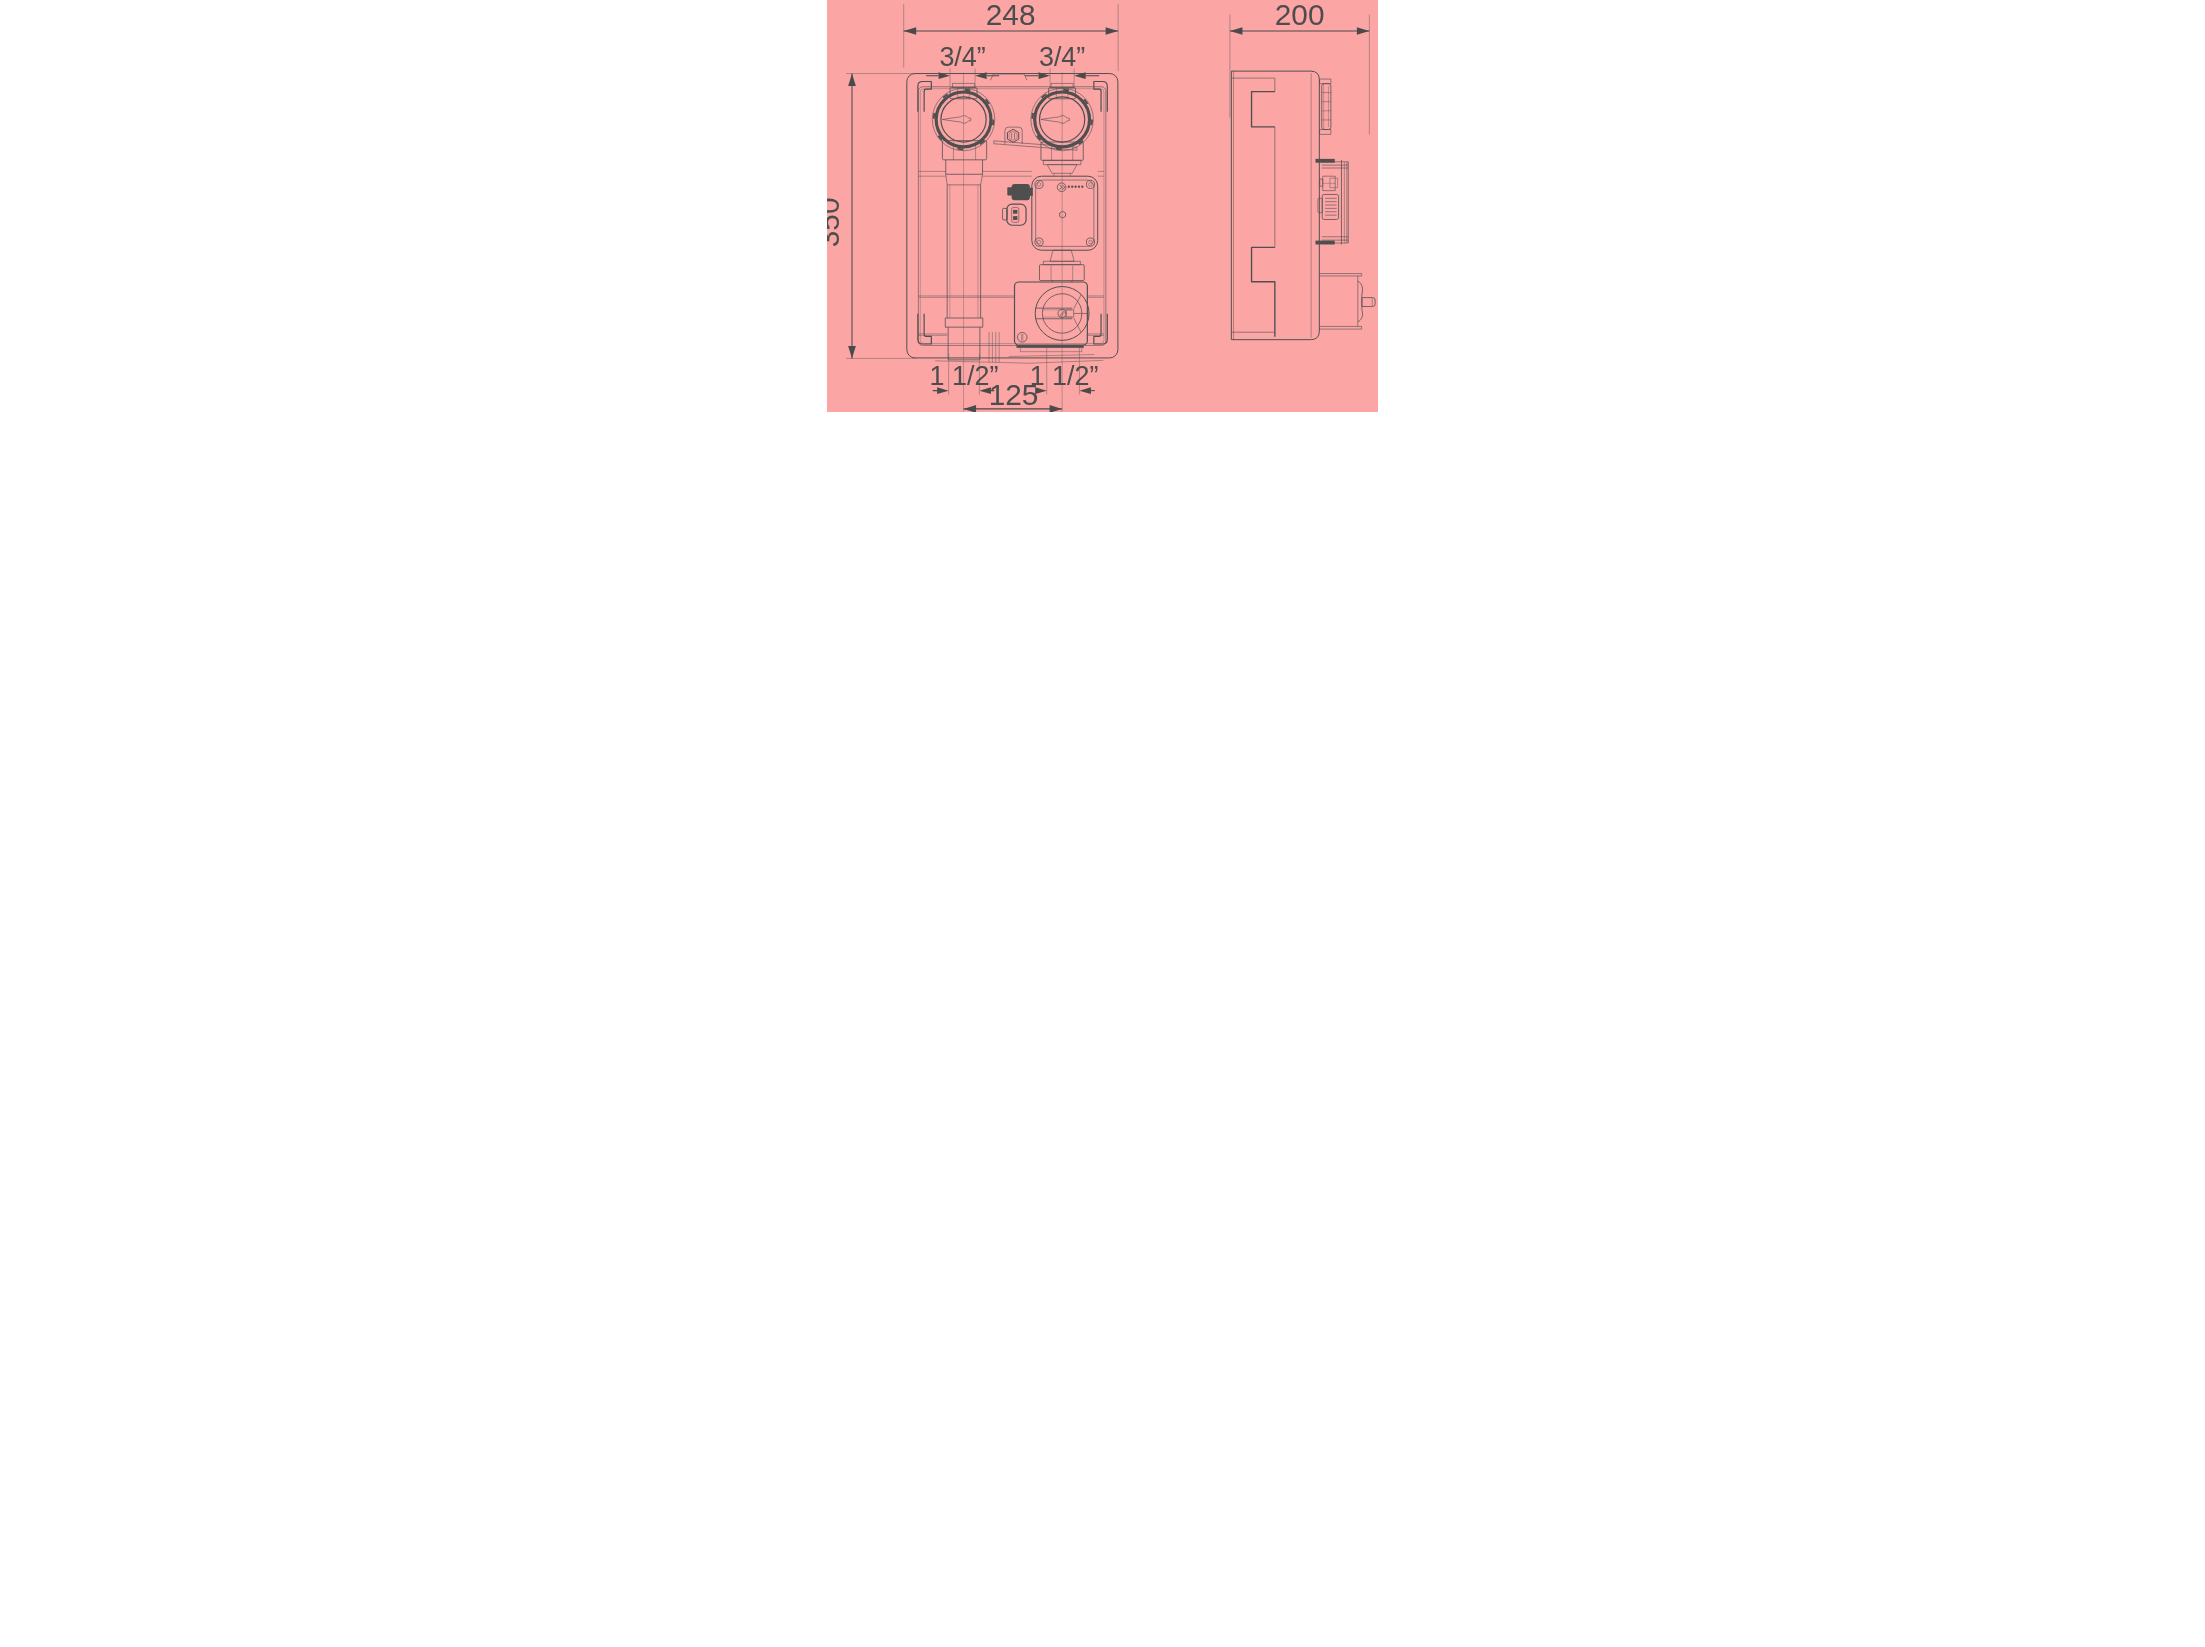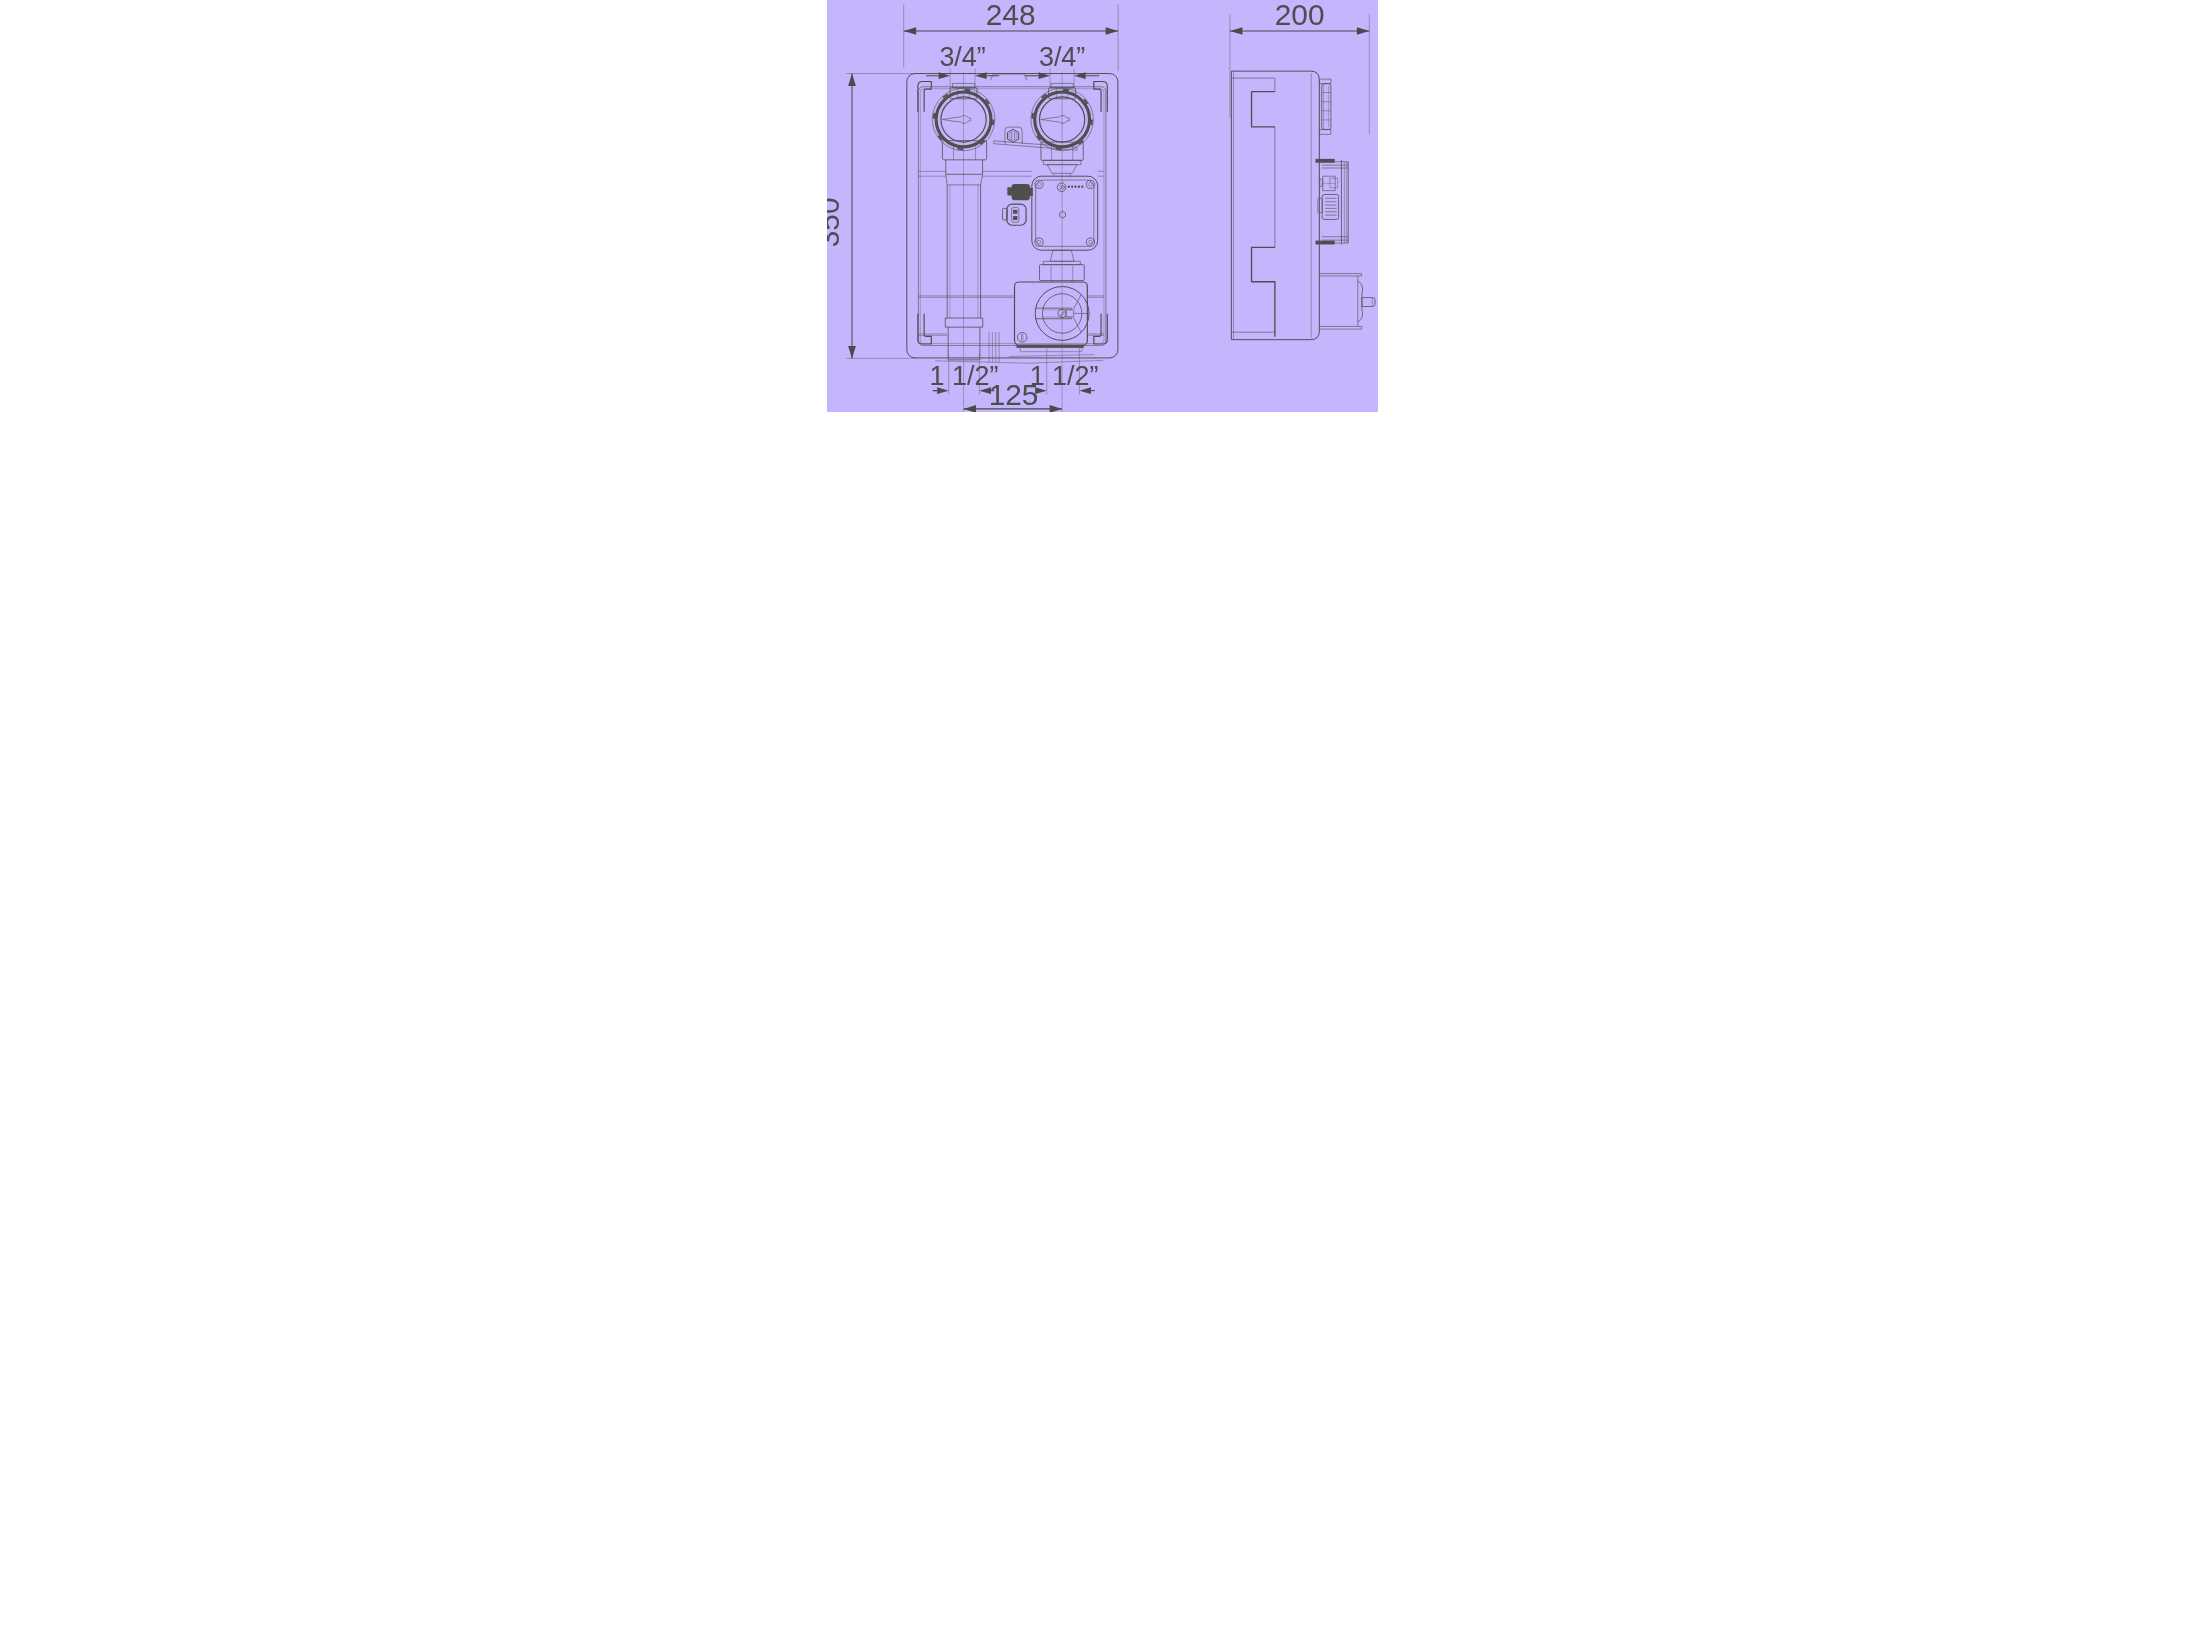--- a/index.html
+++ b/index.html
@@ -1,17 +1,17 @@
 <!DOCTYPE html>
 <html style="font-size:7.7px"><head>
 <meta charset="utf-8">
 <style>
   html,body{margin:0;padding:0;background:#ffffff;}
   body{font-family:"Liberation Sans", sans-serif;}
-  .stage{width:551px;height:412px;position:relative;margin:0 auto;background:#c4b5fd;overflow:hidden;}
+  .stage{width:551px;height:412px;position:relative;margin:0 auto;background:#fca5a5;overflow:hidden;}
   svg{display:block;width:100%;height:100%;}
   
   svg .ln{fill:none;stroke:#4f4f4f;stroke-linejoin:round;stroke-linecap:butt;}
   .w06{stroke-width:.7}.w09{stroke-width:.95}.w12{stroke-width:1.25}.w16{stroke-width:1.6}
   .w20{stroke-width:2.05}.w24{stroke-width:2.45}.w28{stroke-width:2.8}
   .dk{fill:#4f4f4f;stroke:none;}
   .dimline{fill:none;stroke:#4a4a4a;stroke-width:2.2;}
   .dimthick{fill:none;stroke:#4a4a4a;stroke-width:2.5;}
   .ext{fill:none;stroke:#5a5a5a;stroke-width:.95;}
   .cl{fill:none;stroke:#5a5a5a;stroke-width:.8;}

